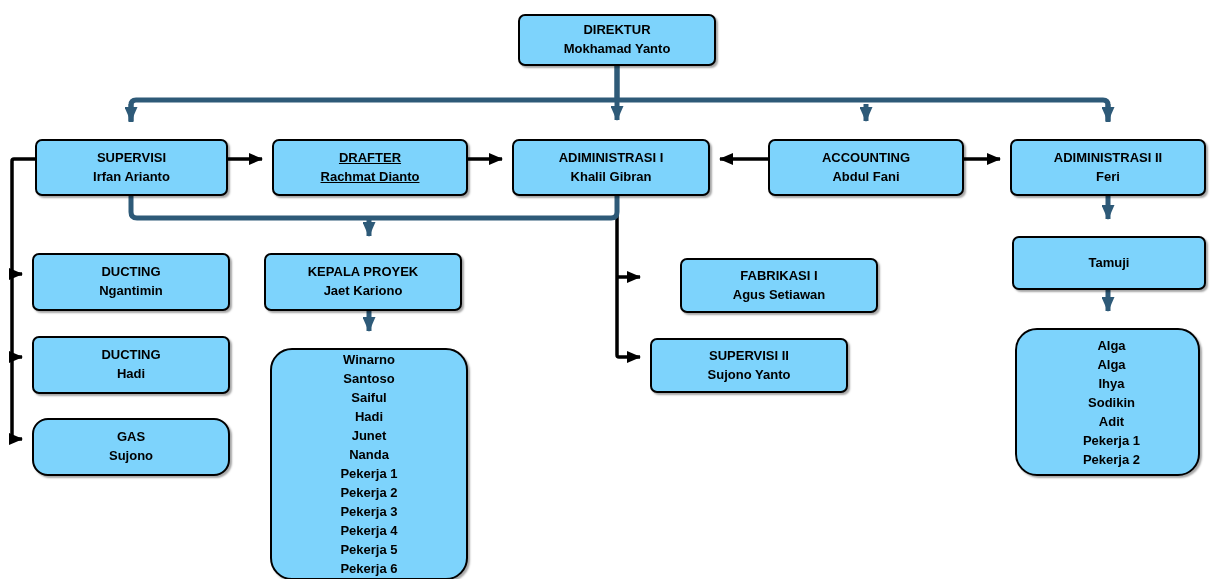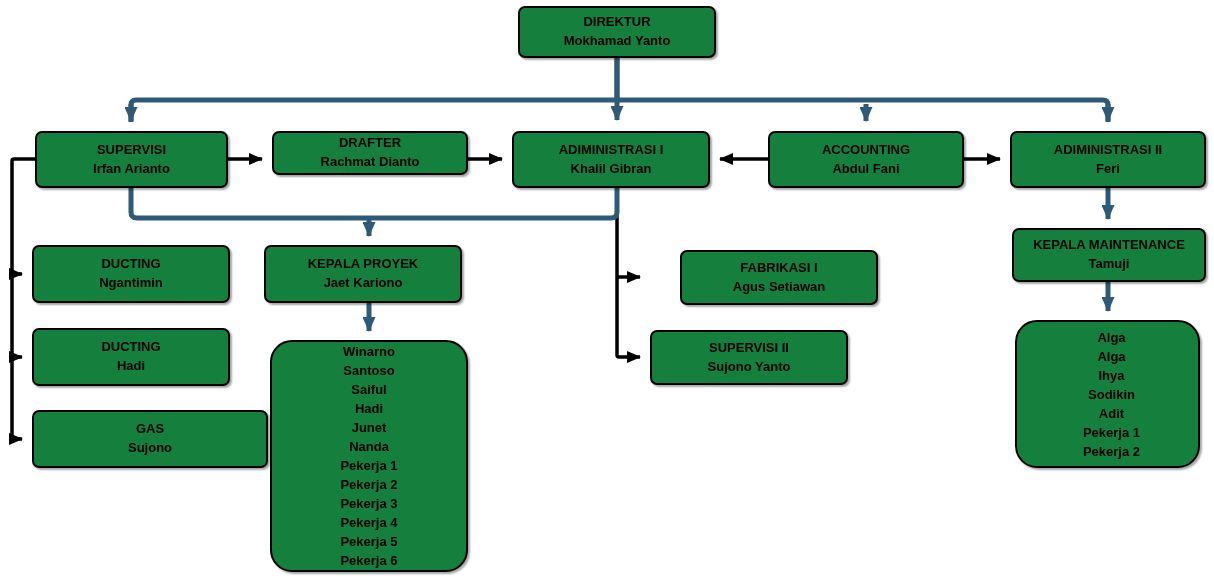--- a/index.html
+++ b/index.html
@@ -12,49 +12,50 @@
     overflow: hidden;
   }
   .connectors {
     position: absolute;
     left: 0; top: 0;
     width: 1214px;
     height: 579px;
   }
   .node {
     position: absolute;
-    background: #15803d;
+    background: #7dd3fc;
     border: 2px solid #000000;
     border-radius: 7px;
     box-shadow: 2px 2px 2px rgba(0,0,0,0.35);
     display: flex;
     flex-direction: column;
     align-items: center;
     justify-content: center;
     text-align: center;
     font-weight: bold;
     font-size: 13px;
     color: #000000;
     line-height: 1.45;
     padding: 2px 4px;
+    margin-top: 8px;
   }
   .team {
     border-radius: 22px;
     line-height: 19px;
   }
   
   .n-direktur           { left: 518px; top: 6px;   width: 198px; height: 52px; }
   .n-supervisi          { left: 35px;  top: 131px; width: 193px; height: 57px; align-items: center; }
-  .n-drafter            { left: 272px; top: 131px; width: 196px; height: 44px; }
+  .n-drafter            { left: 272px; top: 131px; width: 196px; height: 57px; text-decoration: underline; }
   .n-administrasi1      { left: 512px; top: 131px; width: 198px; height: 57px; }
   .n-accounting         { left: 768px; top: 131px; width: 196px; height: 57px; }
   .n-administrasi2      { left: 1010px;top: 131px; width: 196px; height: 57px; }
   .n-ducting1           { left: 32px;  top: 245px; width: 198px; height: 58px; }
   .n-ducting2           { left: 32px;  top: 328px; width: 198px; height: 58px; }
-  .n-gas                { left: 32px;  top: 410px; width: 236px; height: 58px; }
+  .n-gas                { left: 32px;  top: 410px; width: 198px; height: 58px; border-radius: 16px; }
   .n-kepala-proyek      { left: 264px; top: 245px; width: 198px; height: 58px; }
   .n-fabrikasi1         { left: 680px; top: 250px; width: 198px; height: 55px; }
   .n-fabrikasi2         { left: 650px; top: 330px; width: 198px; height: 55px; }
   .n-kepala-maintenance { left: 1012px;top: 228px; width: 194px; height: 54px; }
   .n-proyek-team        { left: 270px; top: 340px; width: 198px; height: 232px; }
   .n-maintenance-team   { left: 1015px;top: 320px; width: 185px; height: 148px; padding-left: 12px; }
 </style>
 </head>
 <body>
 
@@ -152,21 +153,20 @@
     <div>FABRIKASI I</div>
     <div>Agus Setiawan</div>
   </div>
 
   <div class="node n-fabrikasi2">
     <div>SUPERVISI II</div>
     <div>Sujono Yanto</div>
   </div>
 
   <div class="node n-kepala-maintenance">
-    <div>KEPALA MAINTENANCE</div>
     <div>Tamuji</div>
   </div>
 
   <div class="node team n-proyek-team">
       <div>Winarno</div>
       <div>Santoso</div>
       <div>Saiful</div>
       <div>Hadi</div>
       <div>Junet</div>
       <div>Nanda</div>

